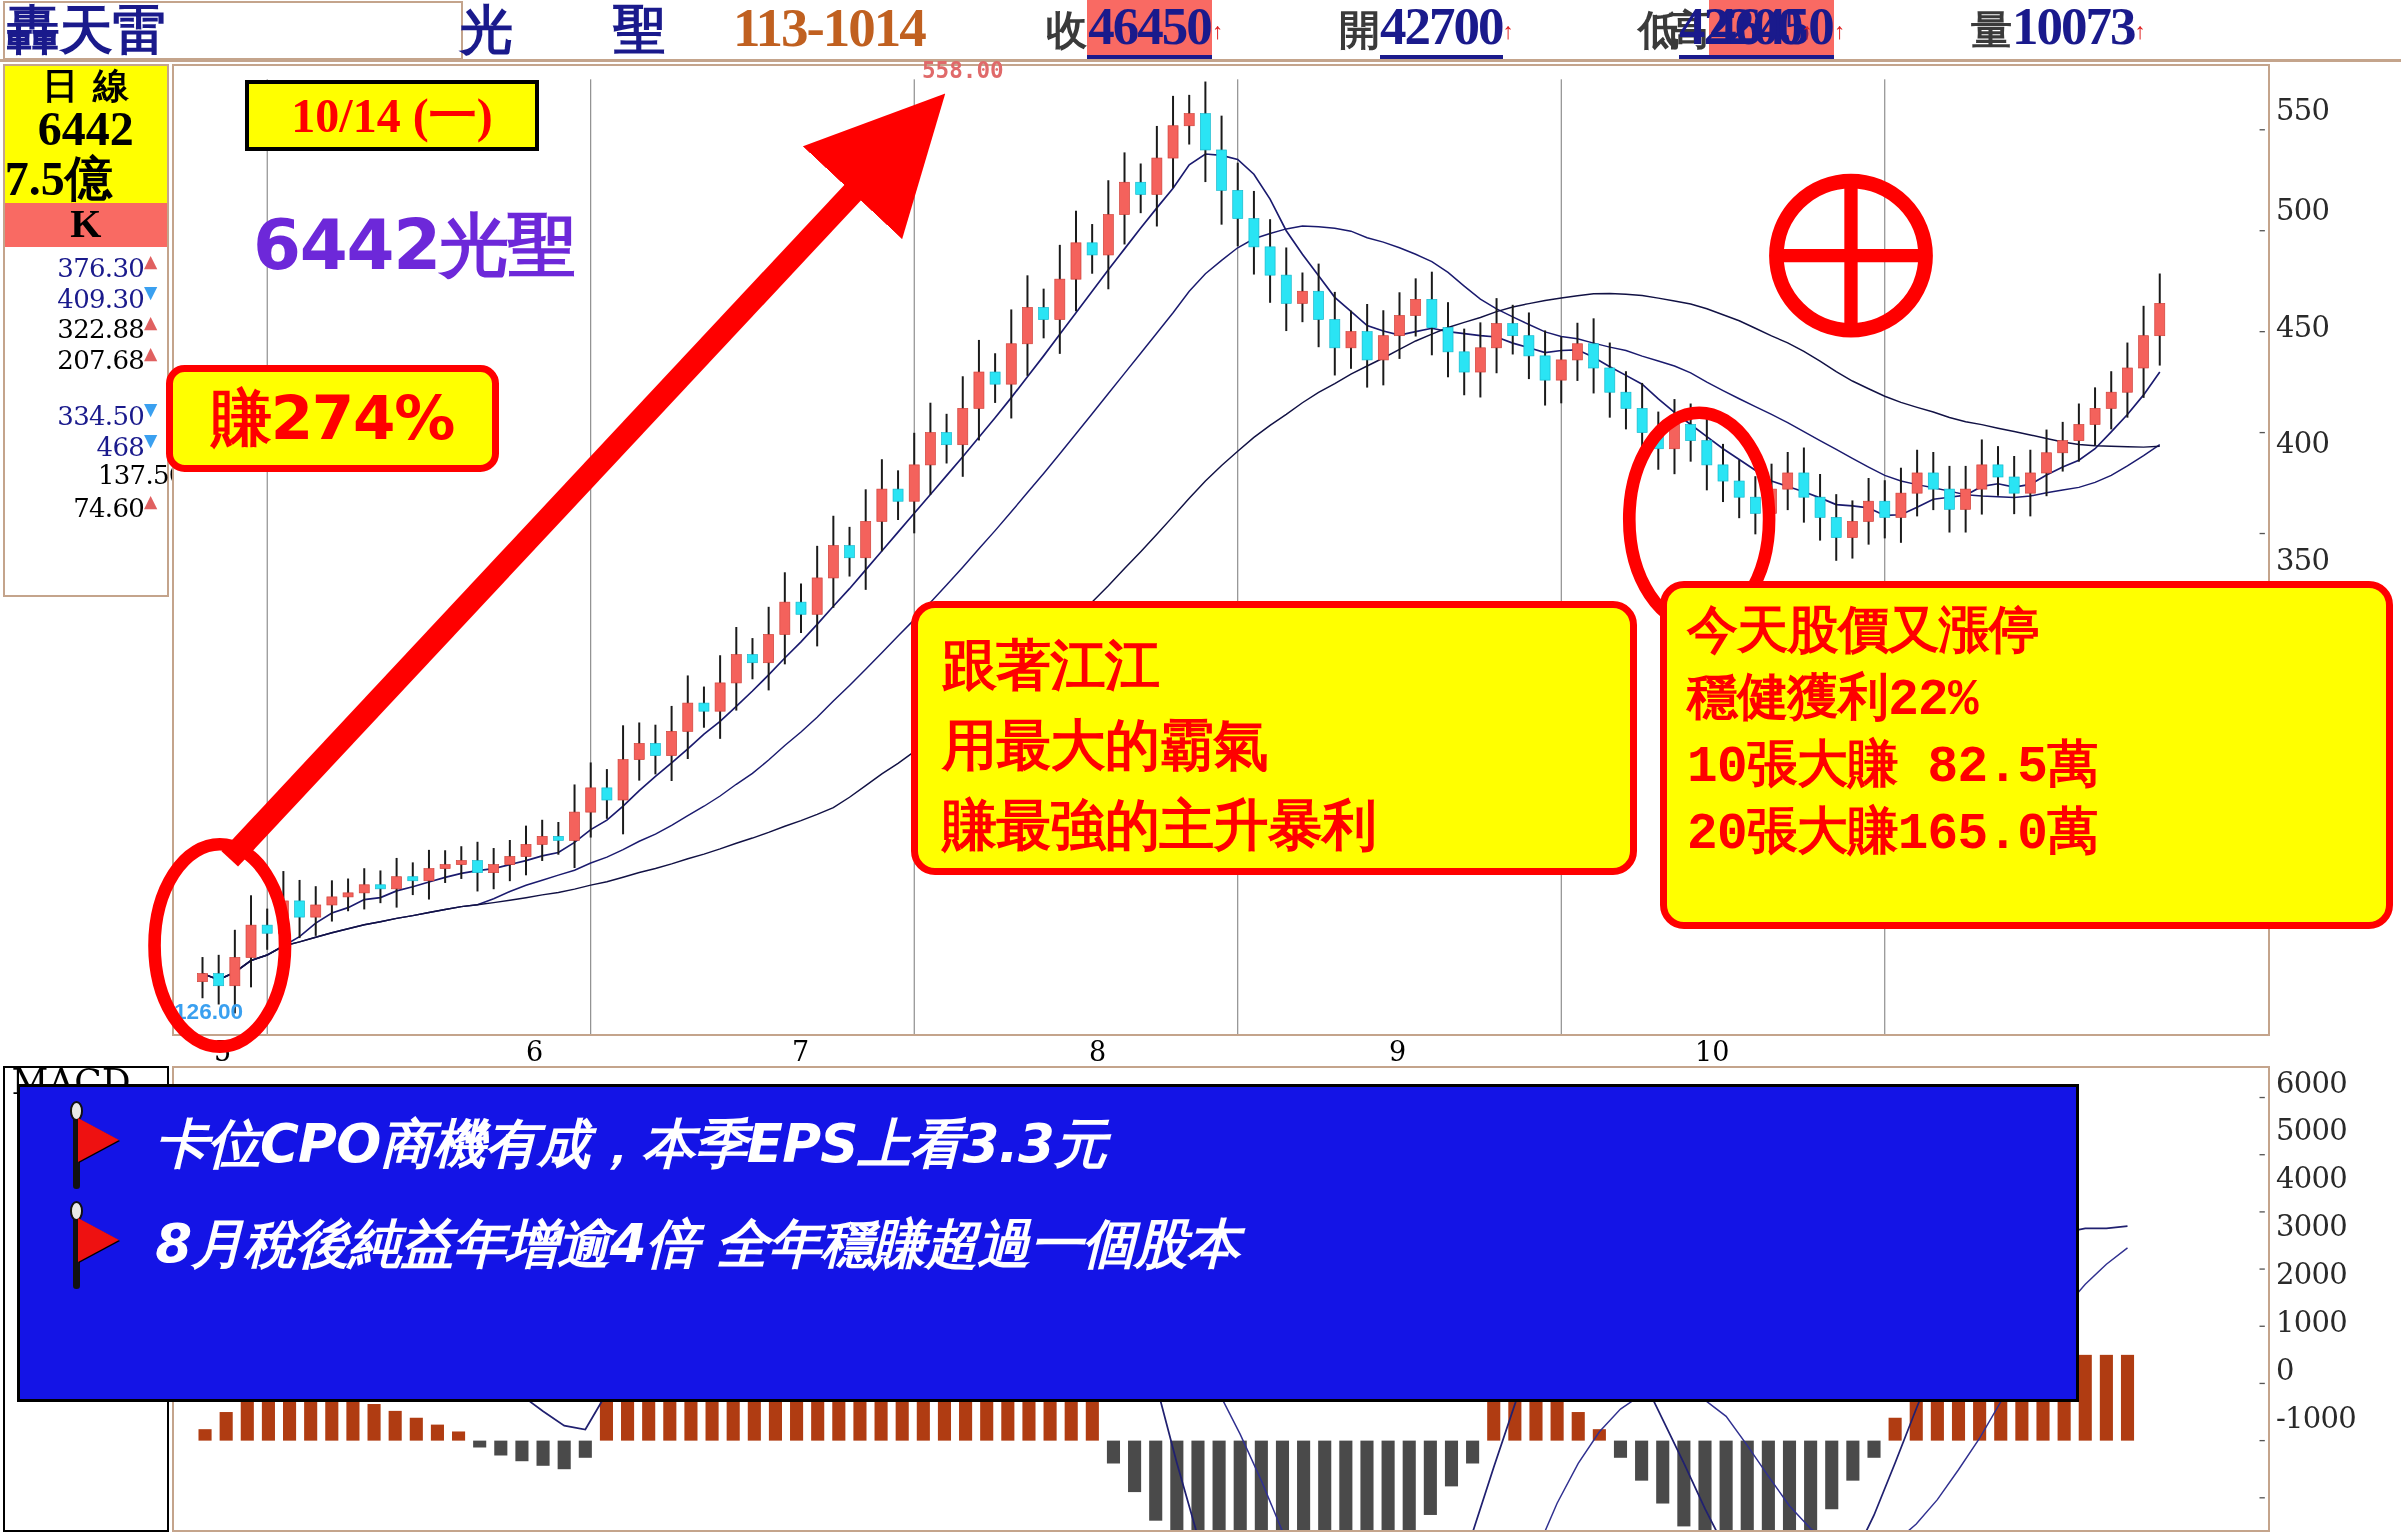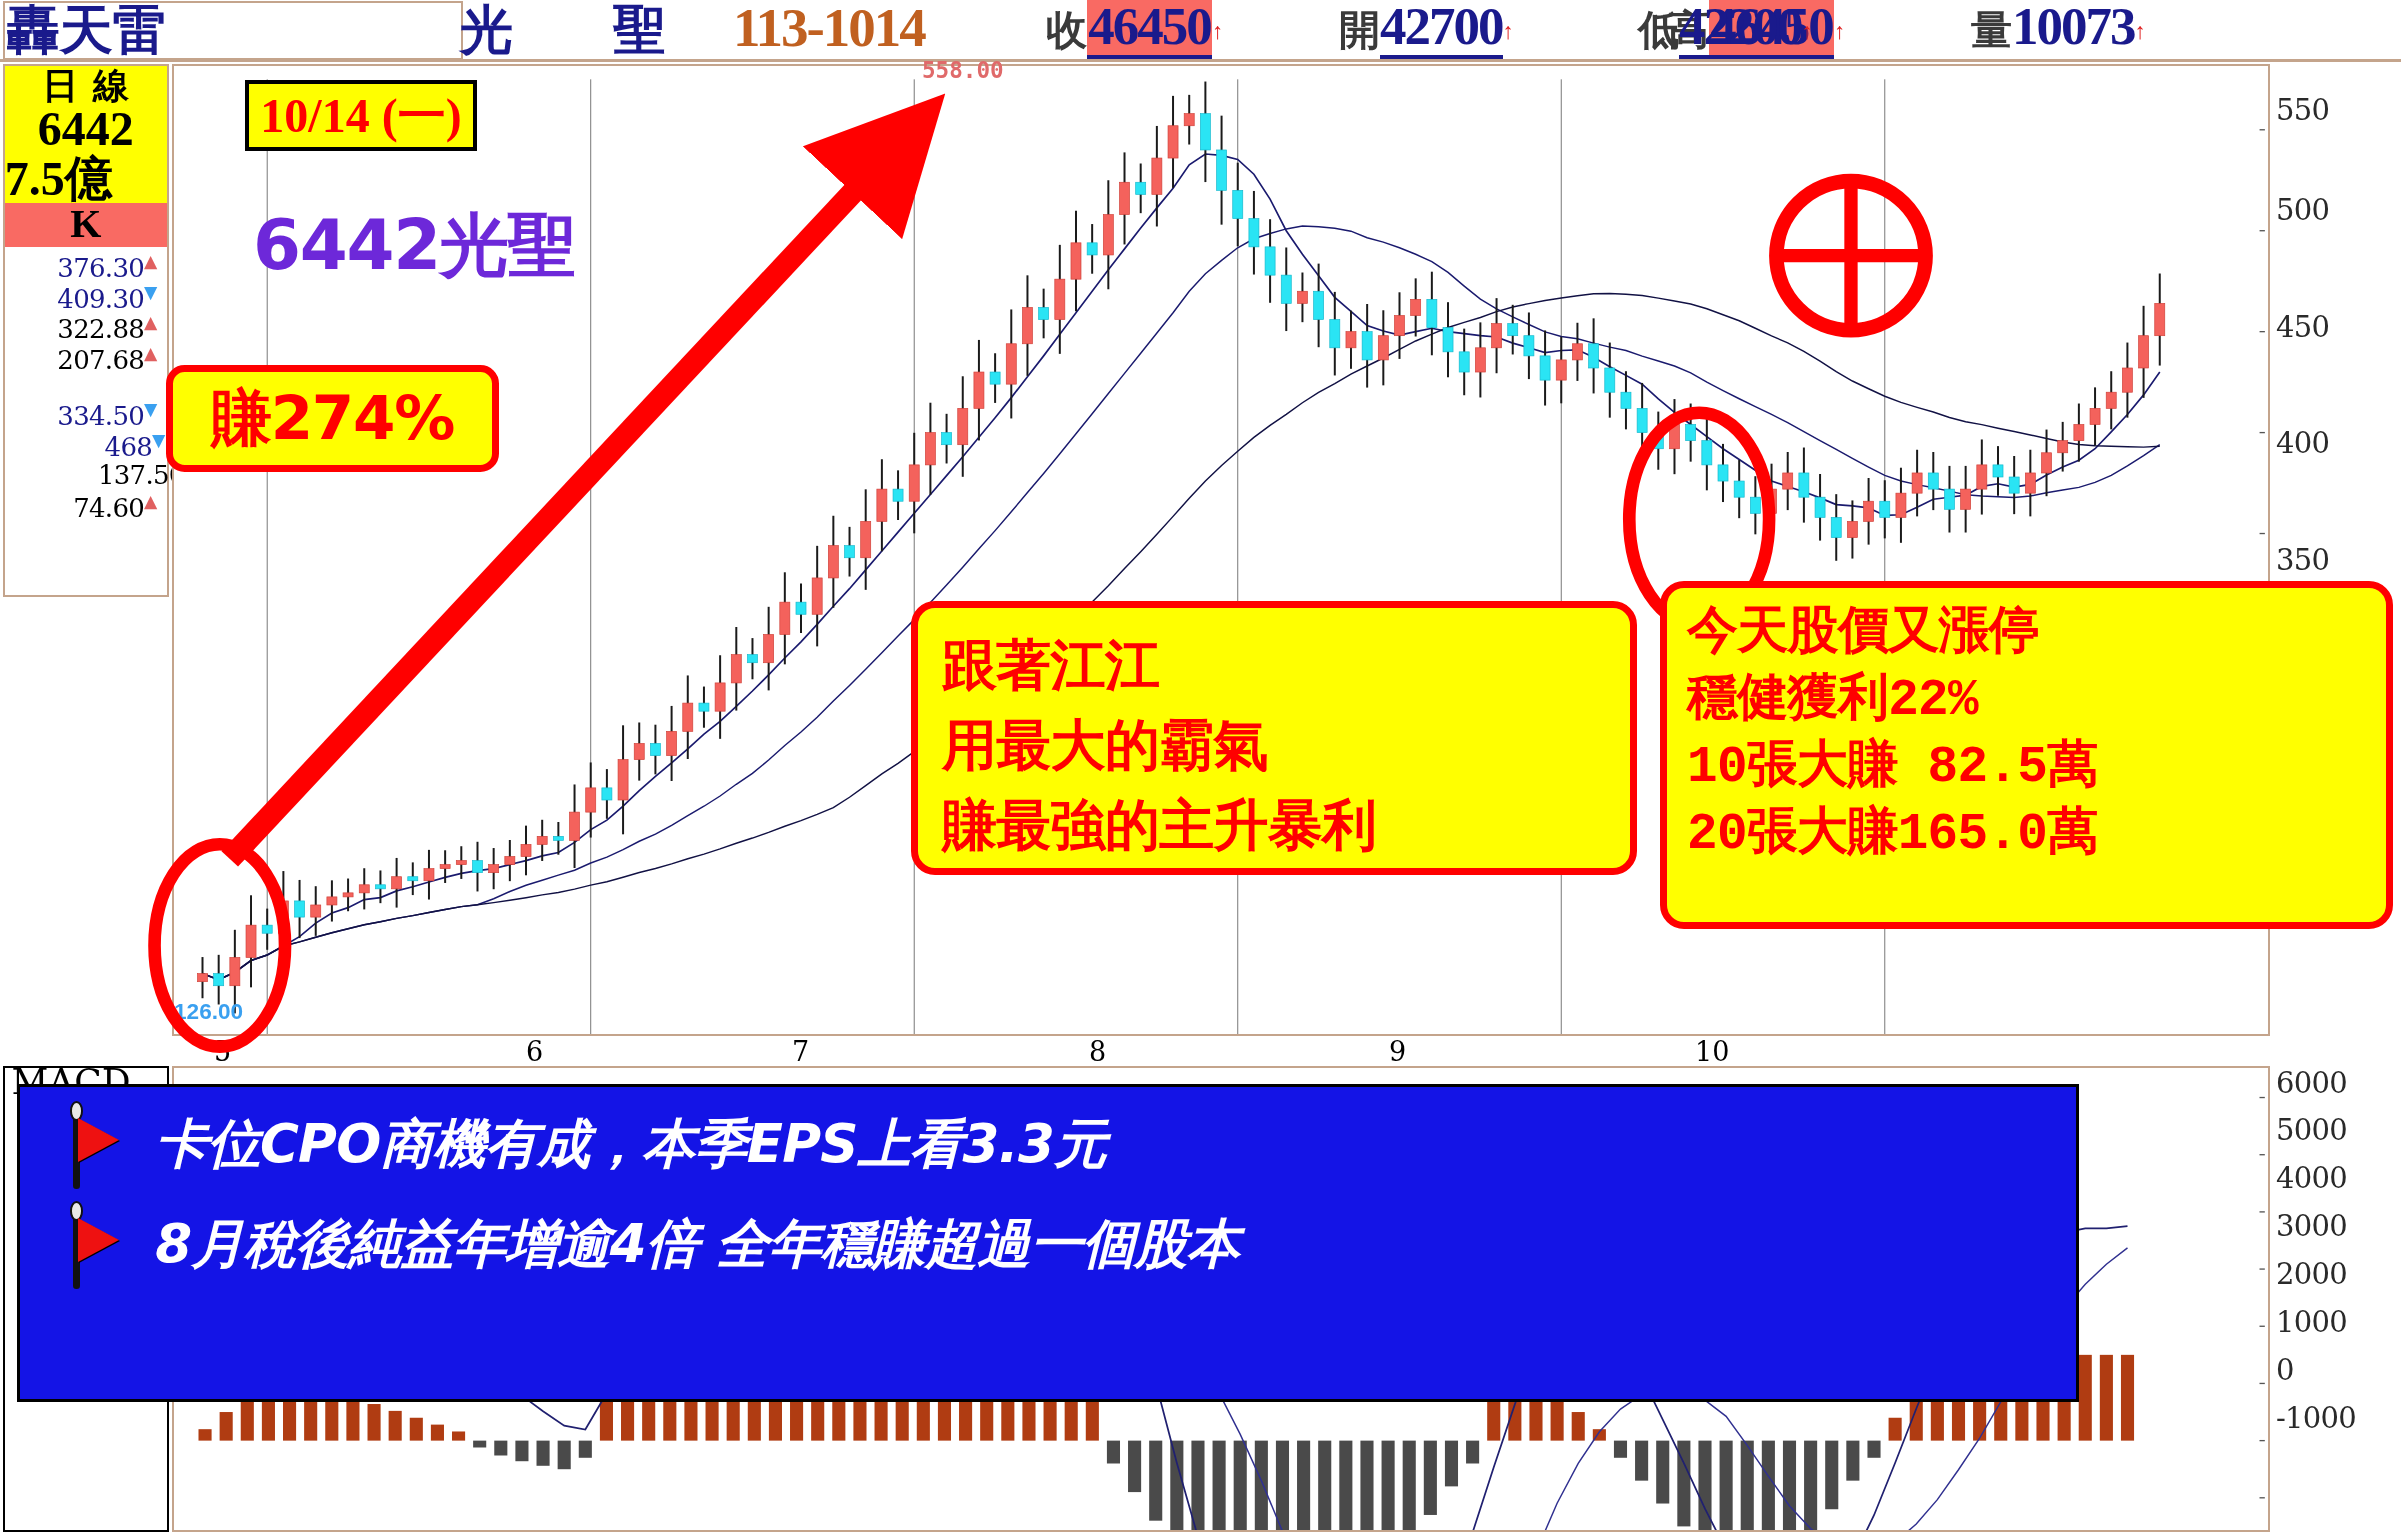--- a/index.html
+++ b/index.html
@@ -63,21 +63,21 @@
       border:2px solid #000;box-sizing:border-box;background:#ffffff;}
   #macd-label{position:absolute;left:6.7px;top:-6.7px;
       font-family:"DejaVu Serif",serif;font-size:36px;color:#000;}
 
   .yaxis-lbl{position:absolute;left:2276px;font-family:"DejaVu Serif",serif;
       font-size:29px;color:#2a2a2a;letter-spacing:-0.7px;}
   .xaxis-lbl{position:absolute;font-family:"DejaVu Serif",serif;font-size:27px;
       color:#000;}
 
   
-  #date-box{position:absolute;left:245px;top:80px;width:232px;height:71px;
+  #date-box{position:absolute;left:245px;top:80px;width:294px;height:71px;
       background:#ffff00;border:4px solid #000;box-sizing:border-box;
       display:flex;align-items:center;justify-content:center;}
   #date-box span{font-family:"Liberation Serif",serif;font-weight:bold;font-size:48px;
       color:#ff0000;white-space:nowrap;}
   #title-big{position:absolute;left:253px;top:200px;font-family:"DejaVu Sans",sans-serif;
       font-weight:bold;font-size:69px;color:#6d28d9;white-space:nowrap;letter-spacing:-1.3px;}
 
   #gain-box{position:absolute;left:166px;top:365px;width:333px;height:107px;
       background:#ffff00;border:7.3px solid #ff0000;border-radius:18.6px;box-sizing:border-box;
       display:flex;align-items:center;justify-content:center;}
@@ -167,21 +167,21 @@
   </div>
   <div class="sp-row sp-black" style="top:246px;">
     <span>322.88</span><span class="ar-up">▲</span>
   </div>
   <div class="sp-row sp-black" style="top:277px;">
     <span>207.68</span><span class="ar-up">▲</span>
   </div>
   <div class="sp-row sp-navy" style="top:333px;">
     <span>334.50</span><span class="ar-dn">▼</span>
   </div>
-  <div class="sp-row sp-navy" style="top:364px;padding-left:8px;">
+  <div class="sp-row sp-navy" style="top:364px;">
     <span>468</span><span class="ar-dn">▼</span>
   </div>
   <div class="sp-row sp-black" style="top:394px;padding-left:28px;">
     <span>137.50</span>
   </div>
   <div class="sp-row sp-black" style="top:425px;">
     <span>74.60</span><span class="ar-up">▲</span>
   </div>
 </div>
 

